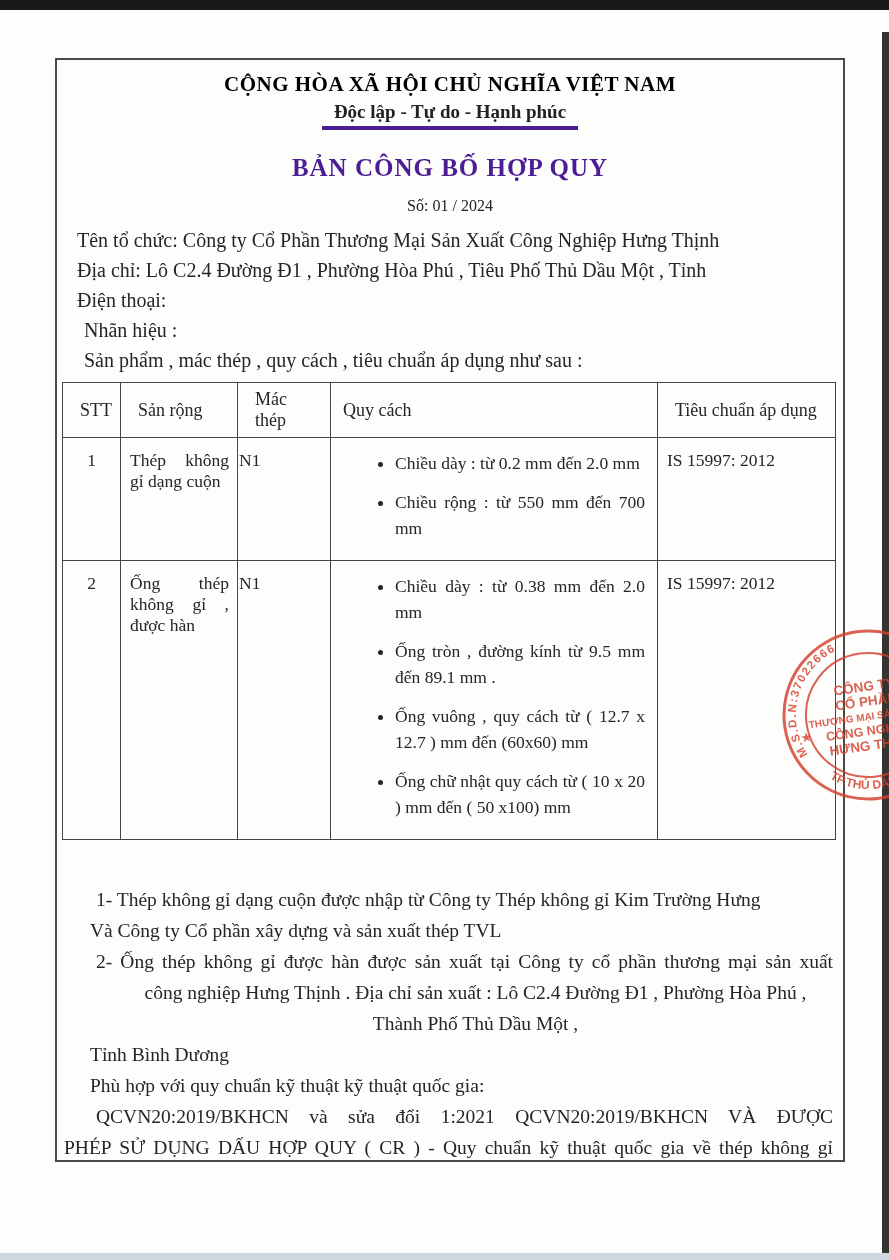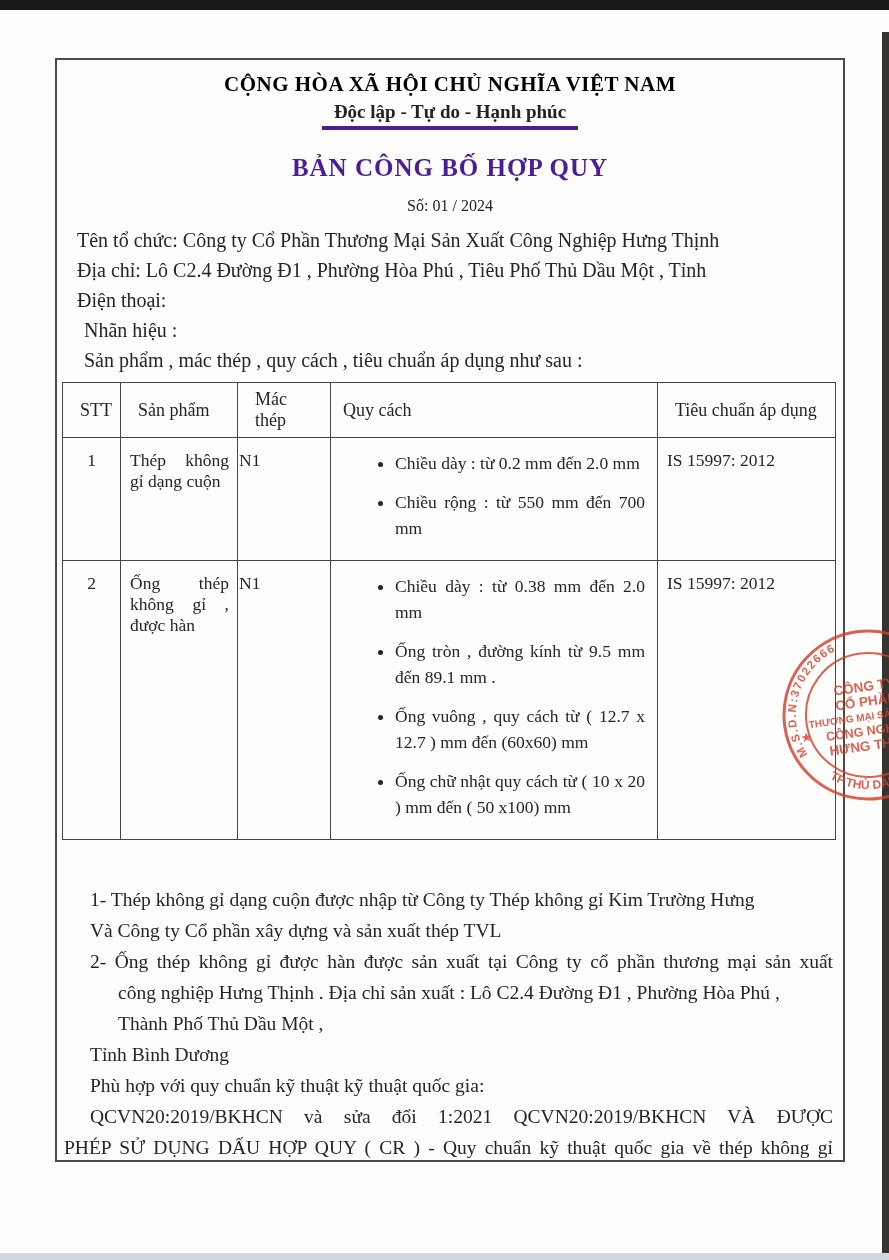--- a/index.html
+++ b/index.html
@@ -38,22 +38,22 @@
   td.c-stt{text-align:center;vertical-align:top;padding-top:12px;}
   td.c-prod{vertical-align:top;padding:12px 8px 6px 9px;text-align:justify;}
   td.c-grade{text-align:left;vertical-align:top;padding-top:12px;}
   td.c-spec{vertical-align:top;padding:4px 12px 6px 0;}
   td.c-std{vertical-align:top;padding:12px 6px 6px 9px;}
   td.c-spec ul{margin:8px 0 0 0;padding-left:44px;}
   td.c-spec li{margin-bottom:13px;line-height:26px;text-align:justify;margin-left:20px;}
 
   .notes{margin:44px 10px 0 33px;width:743px;font-size:19.5px;line-height:31px;color:#252525;}
   .note-line{white-space:normal;}
-  .note-line.hang{margin-left:0;}
-  .note-line.indent{margin-left:28px;}
+  .note-line.hang{margin-left:6px;}
+  .note-line.indent{margin-left:28px;text-align:center;}
   .note-line.outdent{margin-left:-26px;}
   .note-line.just{text-align:justify;text-align-last:justify;}
 
   .stamp{position:absolute;left:778px;top:625px;width:180px;height:180px;pointer-events:none;opacity:.82;}
   .stamp text{font-family:"Liberation Sans","DejaVu Sans",sans-serif;font-weight:bold;}
 </style>
 </head>
 <body>
 
 <div class="strip-top"></div>
@@ -82,21 +82,21 @@
     <colgroup>
       <col style="width:58px">
         <col style="width:117px">
         <col style="width:93px">
       <col style="width:327px">
         <col style="width:178px">
     </colgroup>
     <thead>
       <tr>
         <th class="h-stt">STT</th>
-        <th>Sản phẩm</th>
+        <th>Sản rộng</th>
         <th>Mác thép</th>
         <th style="padding-left:12px">Quy cách</th>
         <th>Tiêu chuẩn áp dụng</th>
       </tr>
     </thead>
     <tbody>
         <tr>
           <td class="c-stt">1</td>
           <td class="c-prod">Thép không gỉ dạng cuộn</td>
           <td class="c-grade">N1</td>

